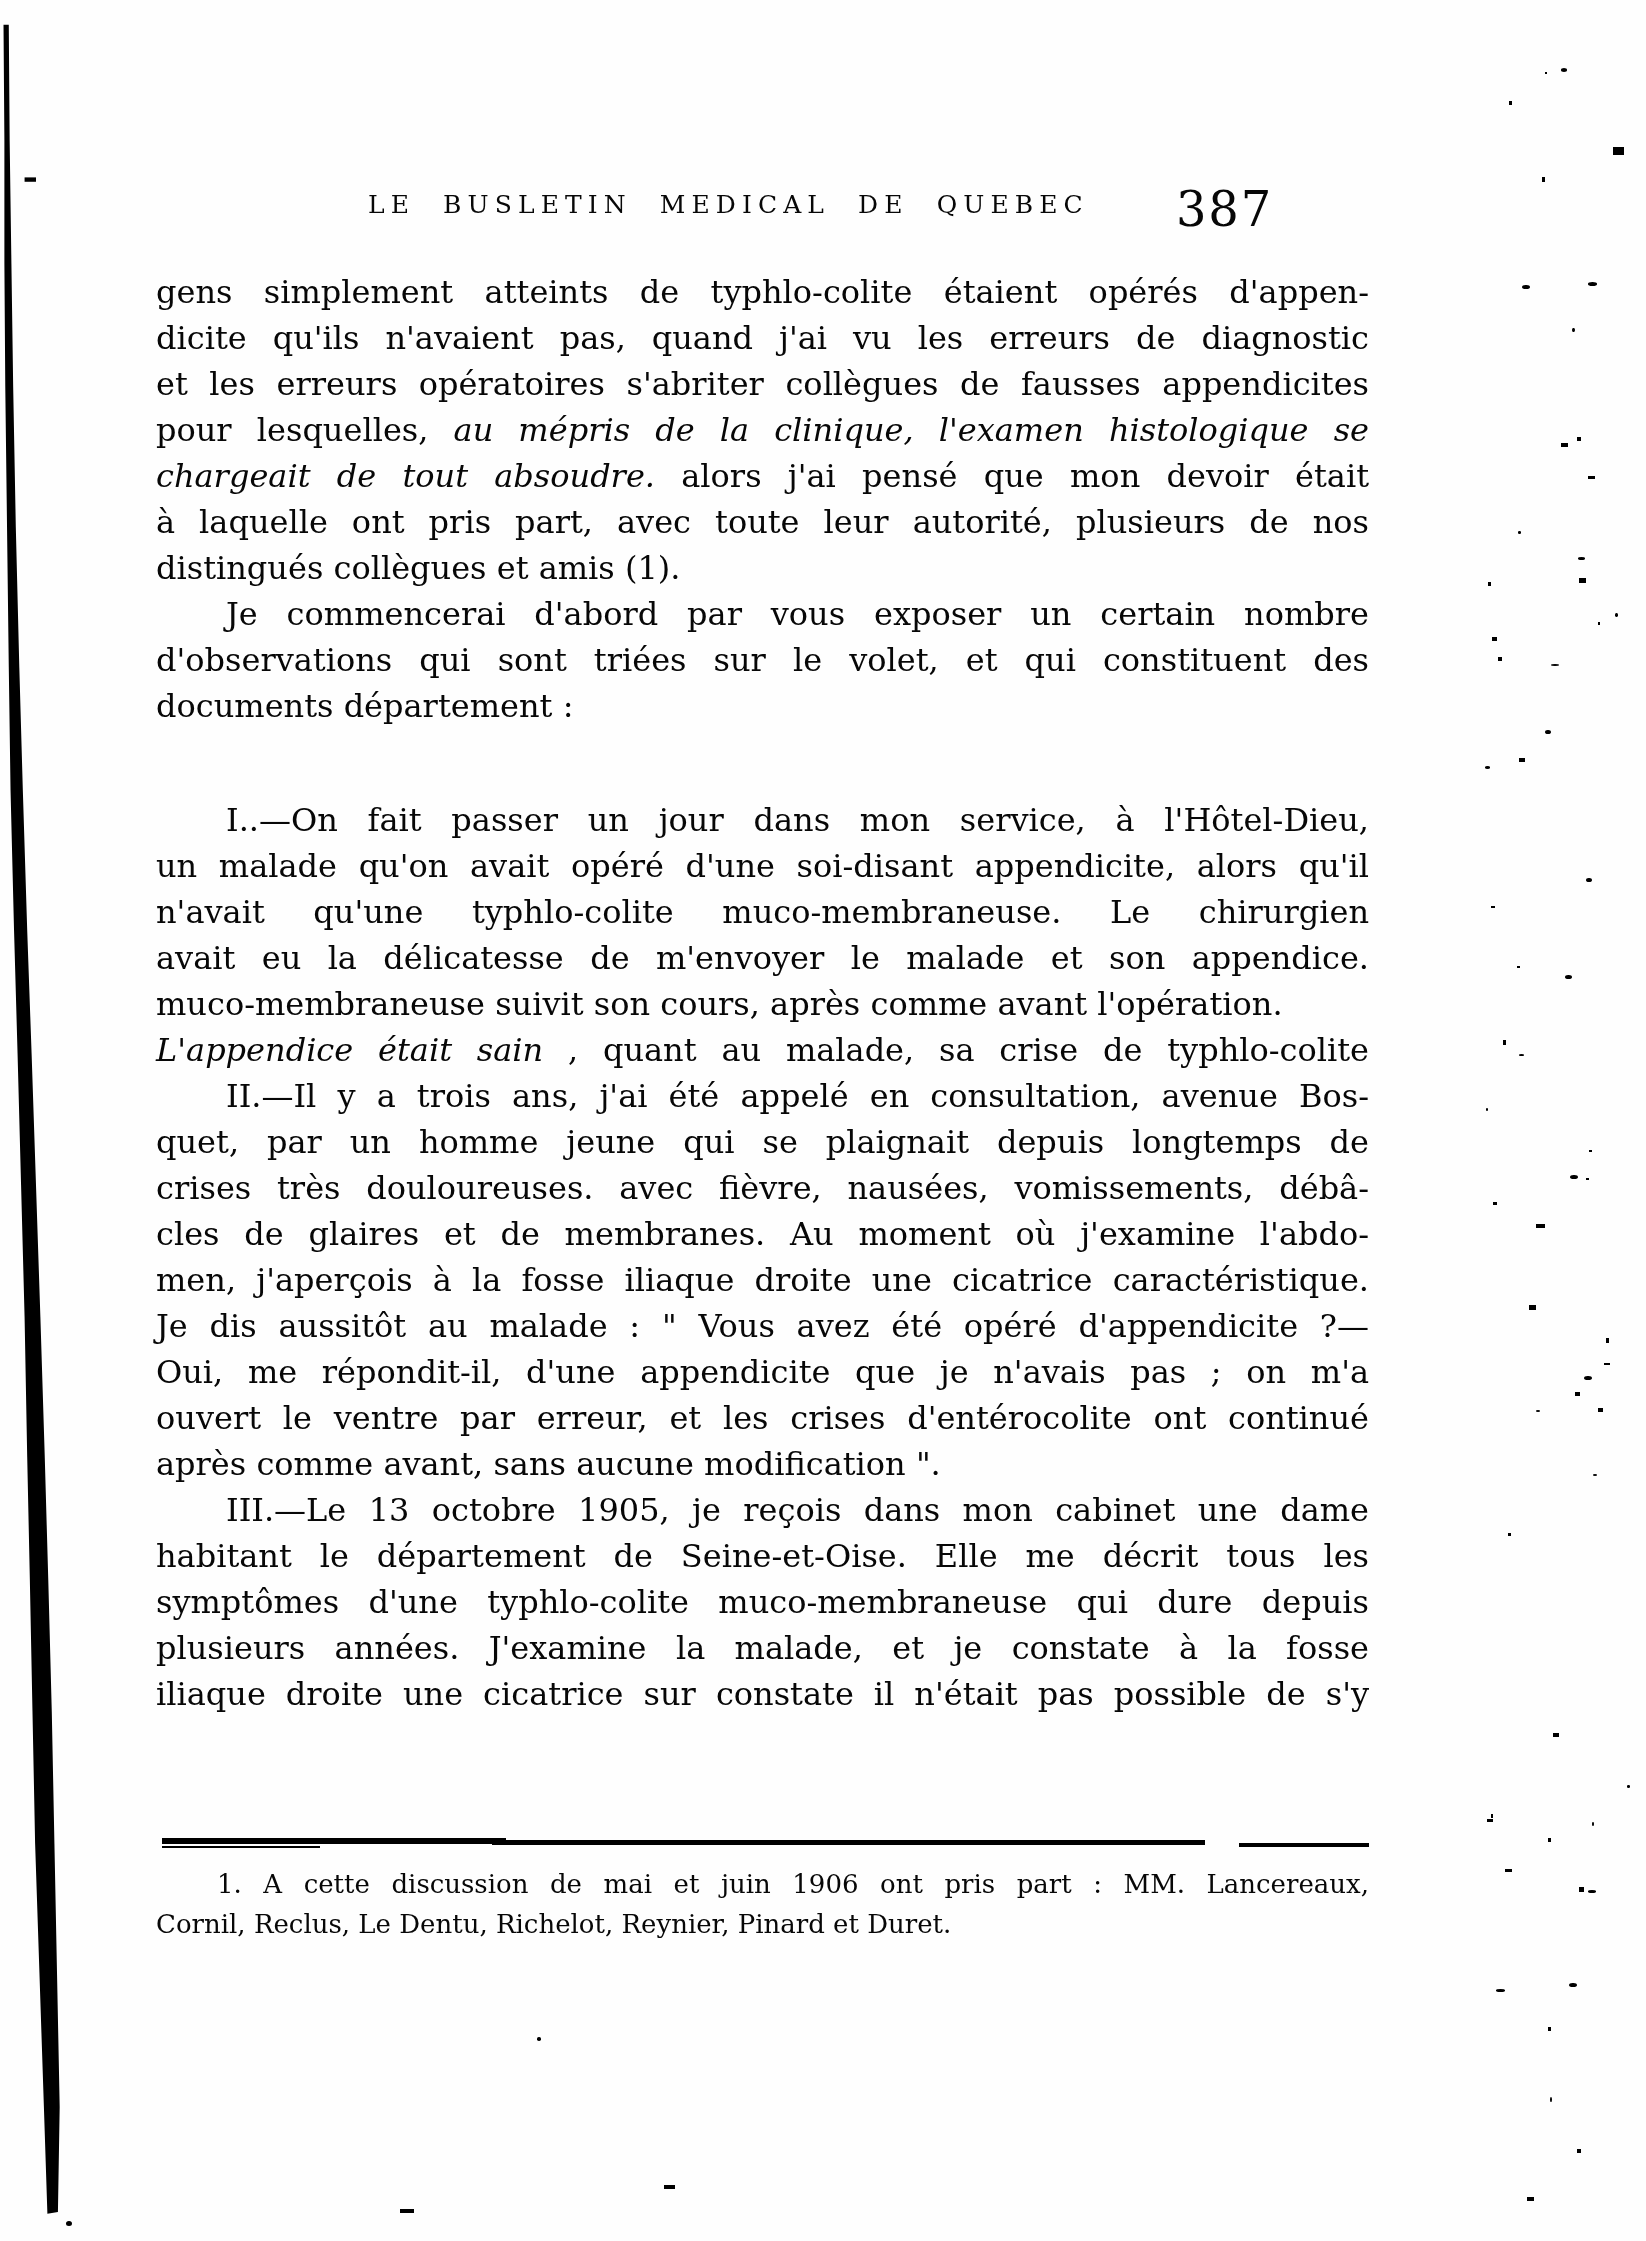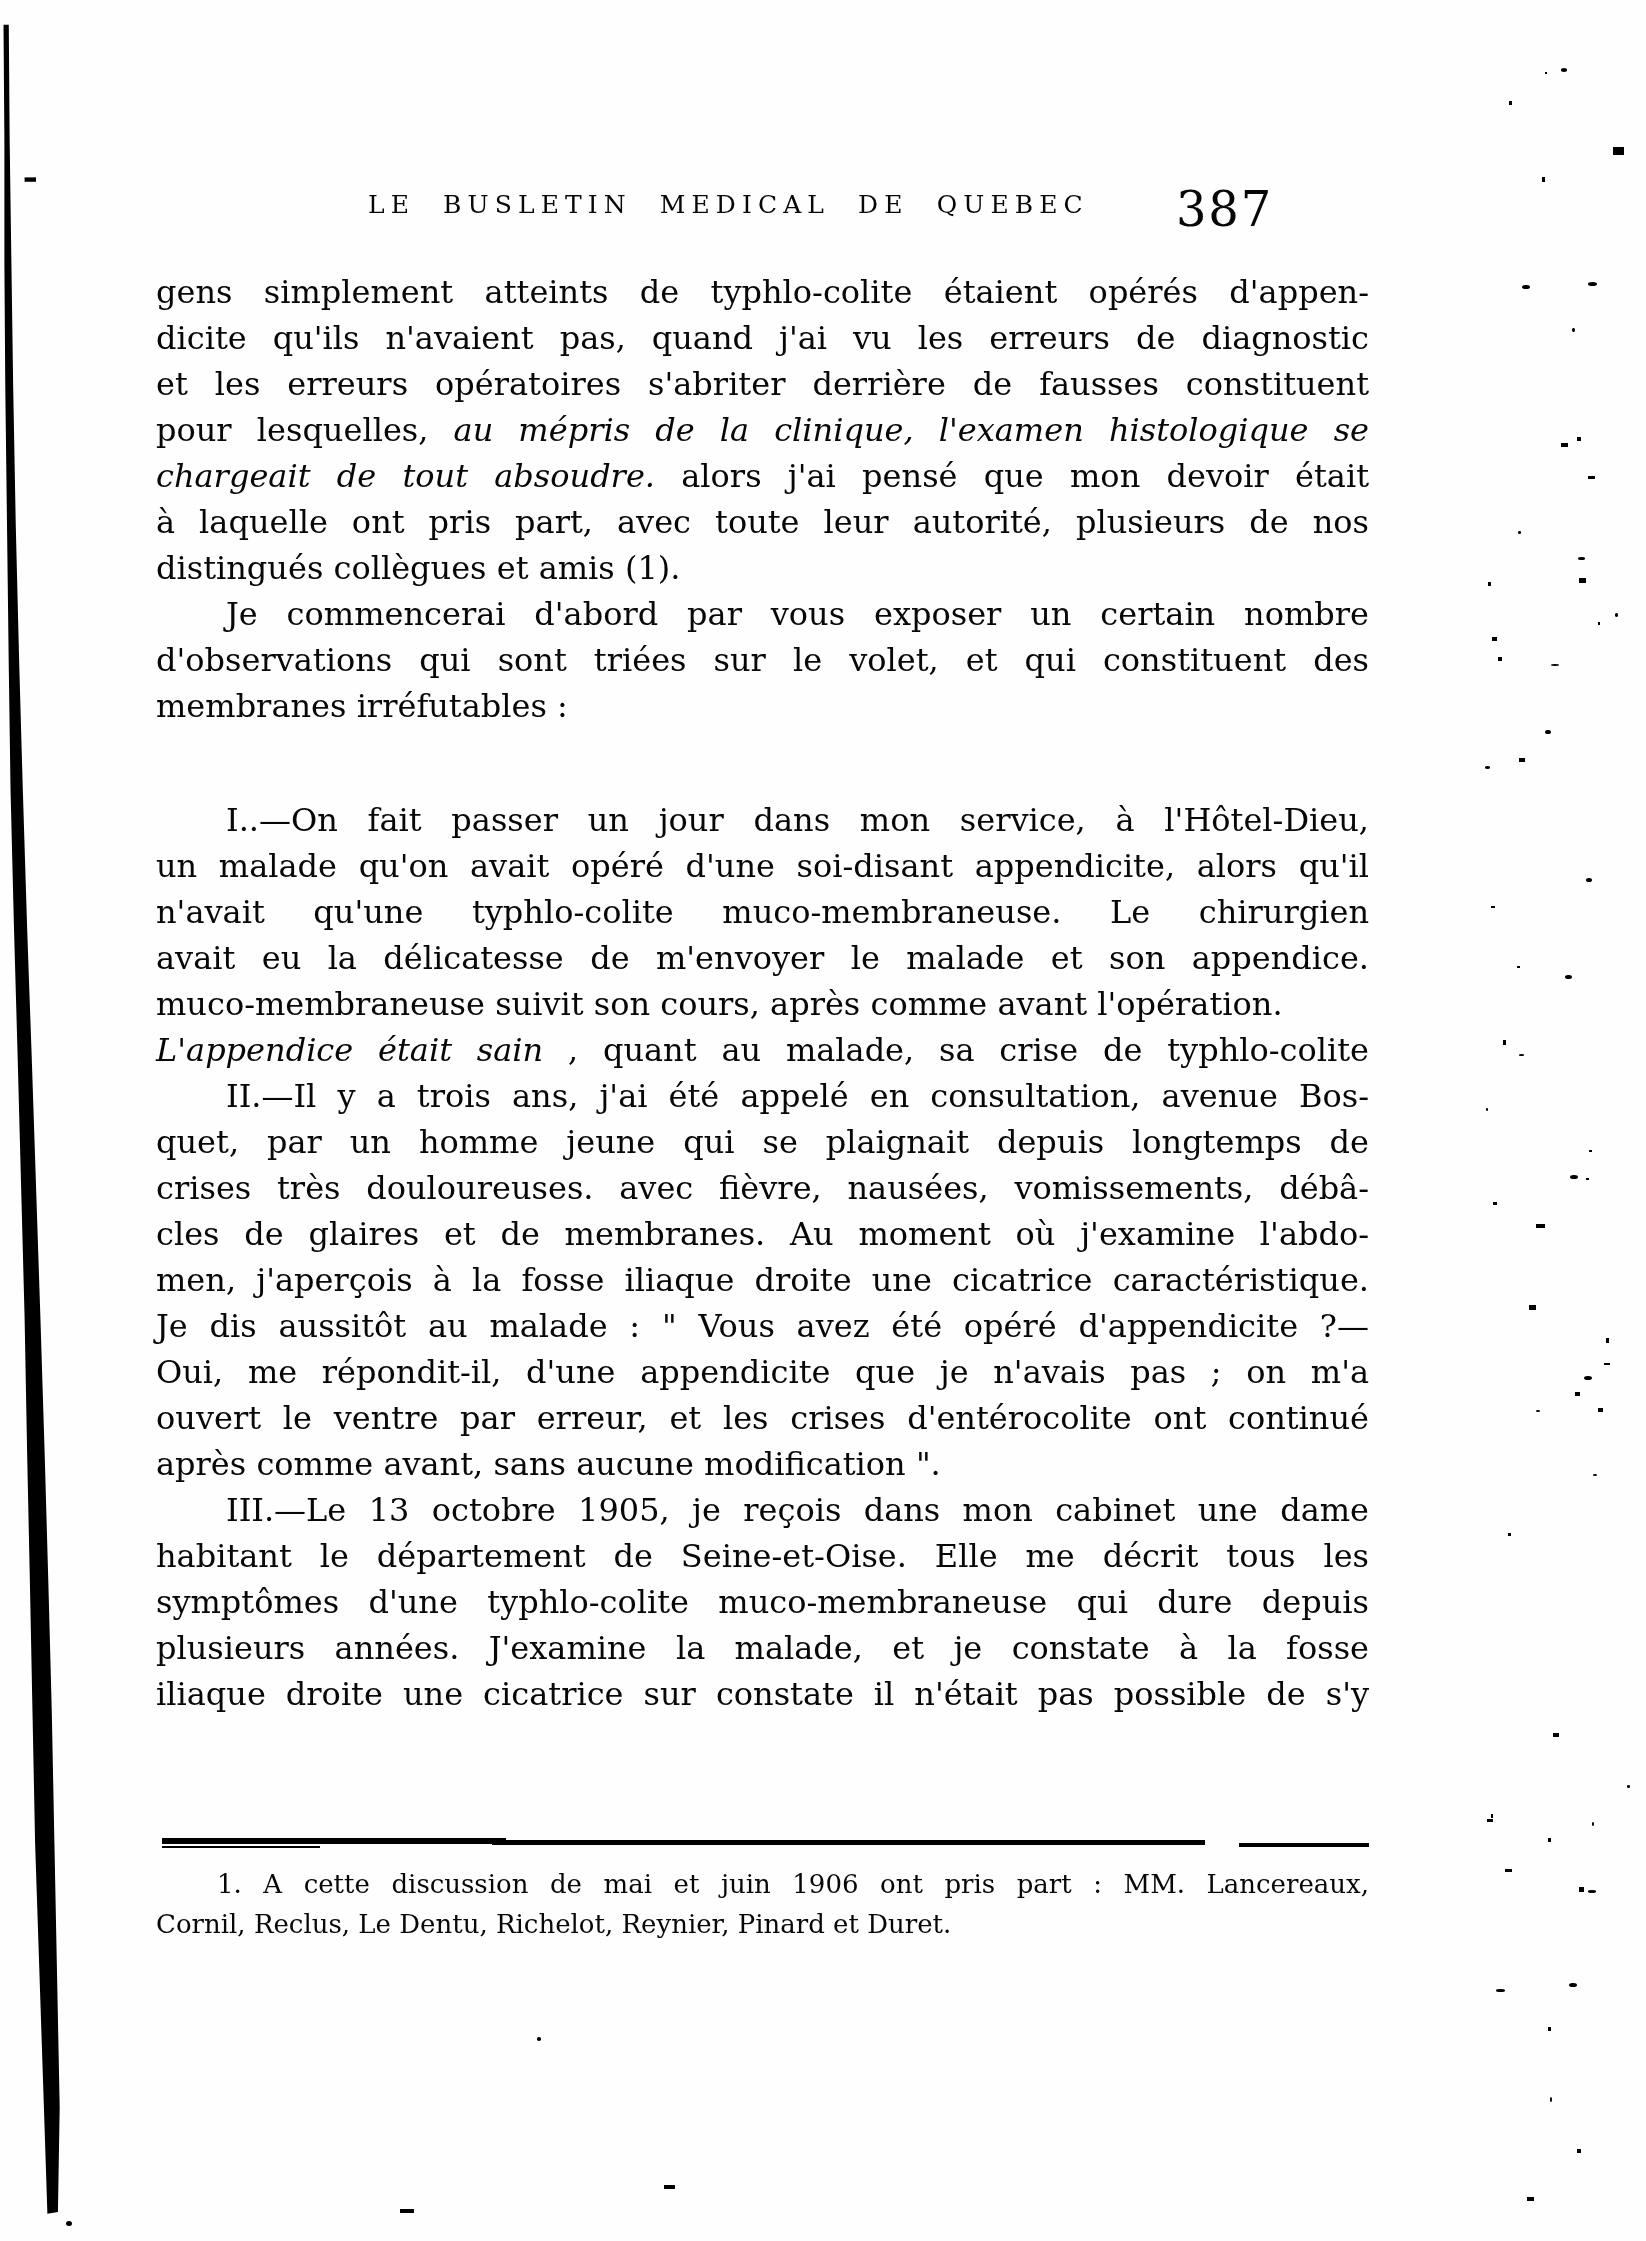--- a/index.html
+++ b/index.html
@@ -54,28 +54,28 @@
     <rect x="30" y="1444" width="5" height="5" fill="#000"></rect>
     <rect x="31" y="1458" width="4" height="4" fill="#000"></rect>
   </svg>
 
   <div class="running-head">LE BUSLETIN MEDICAL DE QUEBEC</div>
   <div class="page-number">387</div>
 
   <div class="body-text">
       <div class="line just"><span>gens simplement atteints de typhlo-colite étaient opérés d'appen-</span></div>
       <div class="line just"><span>dicite qu'ils n'avaient pas, quand j'ai vu les erreurs de diagnostic</span></div>
-      <div class="line just"><span>et les erreurs opératoires s'abriter derrière de fausses constituent</span></div>
+      <div class="line just"><span>et les erreurs opératoires s'abriter collègues de fausses appendicites</span></div>
       <div class="line just"><span>pour lesquelles, </span><span class="it">au mépris de la clinique, l'examen histologique se</span></div>
       <div class="line just"><span class="it">chargeait de tout absoudre.</span><span> alors j'ai pensé que mon devoir était</span></div>
       <div class="line just"><span>à laquelle ont pris part, avec toute leur autorité, plusieurs de nos</span></div>
       <div class="line"><span>distingués collègues et amis (1).</span></div>
       <div class="line just ind"><span>Je commencerai d'abord par vous exposer un certain nombre</span></div>
       <div class="line just"><span>d'observations qui sont triées sur le volet, et qui constituent des</span></div>
-      <div class="line"><span>membranes irréfutables :</span></div>
+      <div class="line"><span>documents département :</span></div>
       <div class="pgap"></div>
       <div class="line just ind"><span>I..—On fait passer un jour dans mon service, à l'Hôtel-Dieu,</span></div>
       <div class="line just"><span>un malade qu'on avait opéré d'une soi-disant appendicite, alors qu'il</span></div>
       <div class="line just"><span>n'avait qu'une typhlo-colite muco-membraneuse.  Le chirurgien</span></div>
       <div class="line just"><span>avait eu la délicatesse de m'envoyer le malade et son appendice.</span></div>
       <div class="line"><span>muco-membraneuse suivit son cours, après comme avant l'opération.</span></div>
       <div class="line just"><span class="it">L'appendice était sain</span><span> , quant au malade, sa crise de typhlo-colite</span></div>
       <div class="line just ind"><span>II.—Il y a trois ans, j'ai été appelé en consultation, avenue Bos-</span></div>
       <div class="line just"><span>quet, par un homme jeune qui se plaignait depuis longtemps de</span></div>
       <div class="line just"><span>crises très douloureuses. avec fièvre, nausées, vomissements, débâ-</span></div>

